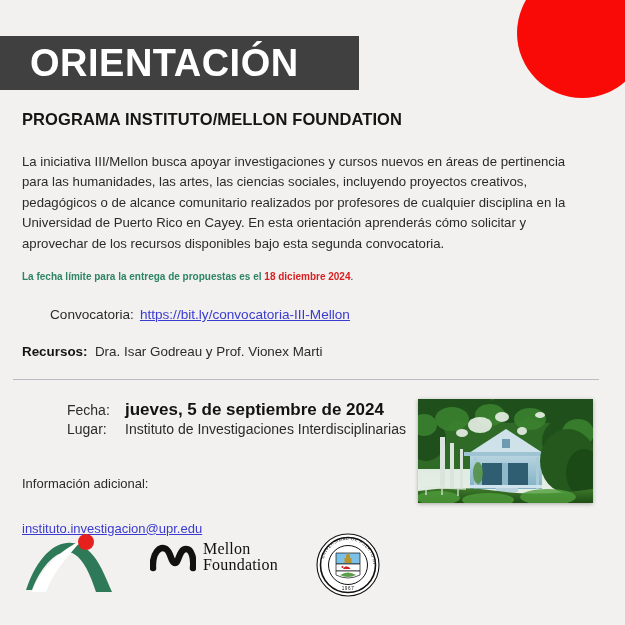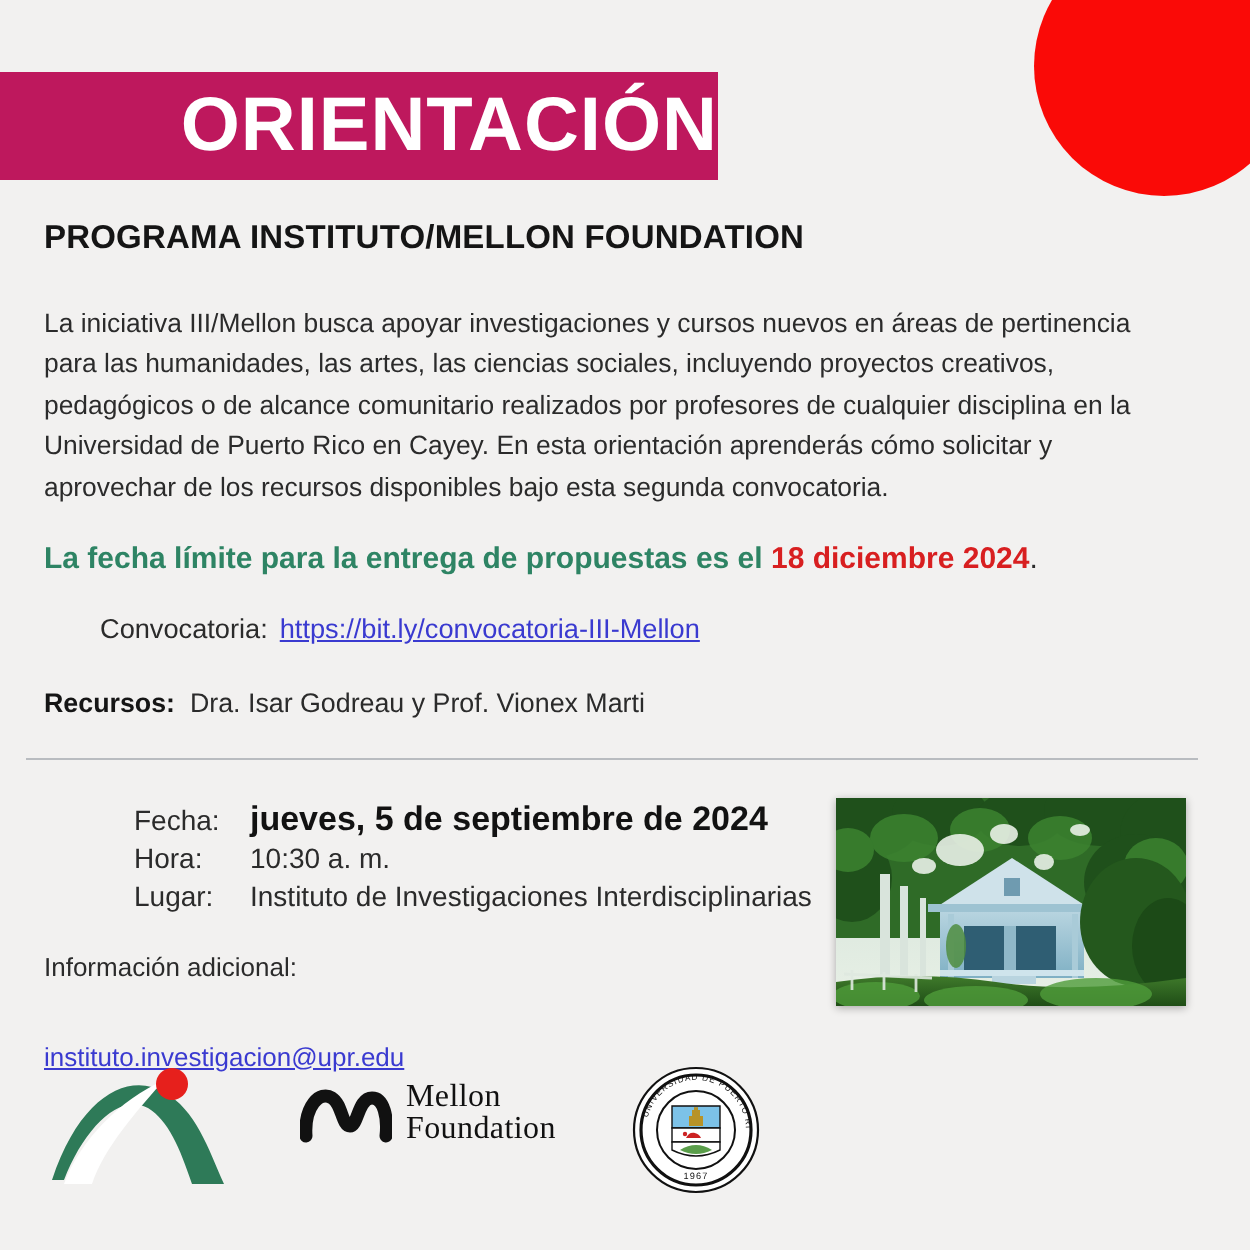--- a/index.html
+++ b/index.html
@@ -33,24 +33,23 @@
     background: #fa0a07;
   }
 
   
   .title-banner {
     position: absolute;
     left: 0;
     top: 36px;
     width: 359px;
     height: 54px;
-    background: #be185d;
+    background: #404040;
     display: flex;
     align-items: center;
-    justify-content: flex-end;
   }
   .title-banner .title-text {
     color: #ffffff;
     font-size: 38px;
     font-weight: 700;
     letter-spacing: 0.5px;
     padding-left: 30px;
     line-height: 1;
     white-space: nowrap;
   }
@@ -77,21 +76,21 @@
     line-height: 1.55;
     color: #2b2b2b;
     text-align: left;
   }
 
   
   .deadline {
     position: absolute;
     left: 22px;
     top: 271px;
-    font-size: 15px;
+    font-size: 10px;
     font-weight: 700;
     color: #2e8464;
     white-space: nowrap;
   }
   .deadline .deadline-date {
     color: #d81f20;
     font-weight: 700;
   }
   .deadline .deadline-period {
     color: #2b2b2b;
@@ -269,24 +268,20 @@
     <span class="label">Recursos:</span>&nbsp;
     <span>Dra. Isar Godreau y Prof. Vionex Marti</span>
   </div>
 
   <div class="divider"></div>
 
   <div class="details">
     <div class="detail-row primary">
       <span class="detail-label">Fecha:</span>
       <span class="detail-value">jueves, 5 de septiembre de 2024</span>
-    </div>
-    <div class="detail-row">
-      <span class="detail-label">Hora:</span>
-      <span class="detail-value">10:30 a. m.</span>
     </div>
     <div class="detail-row">
       <span class="detail-label">Lugar:</span>
       <span class="detail-value">Instituto de Investigaciones Interdisciplinarias</span>
     </div>
   </div>
 
   <div class="info-block">
     <span>Información adicional:</span>
     <a class="email-link" href="#">instituto.investigacion@upr.edu</a>

